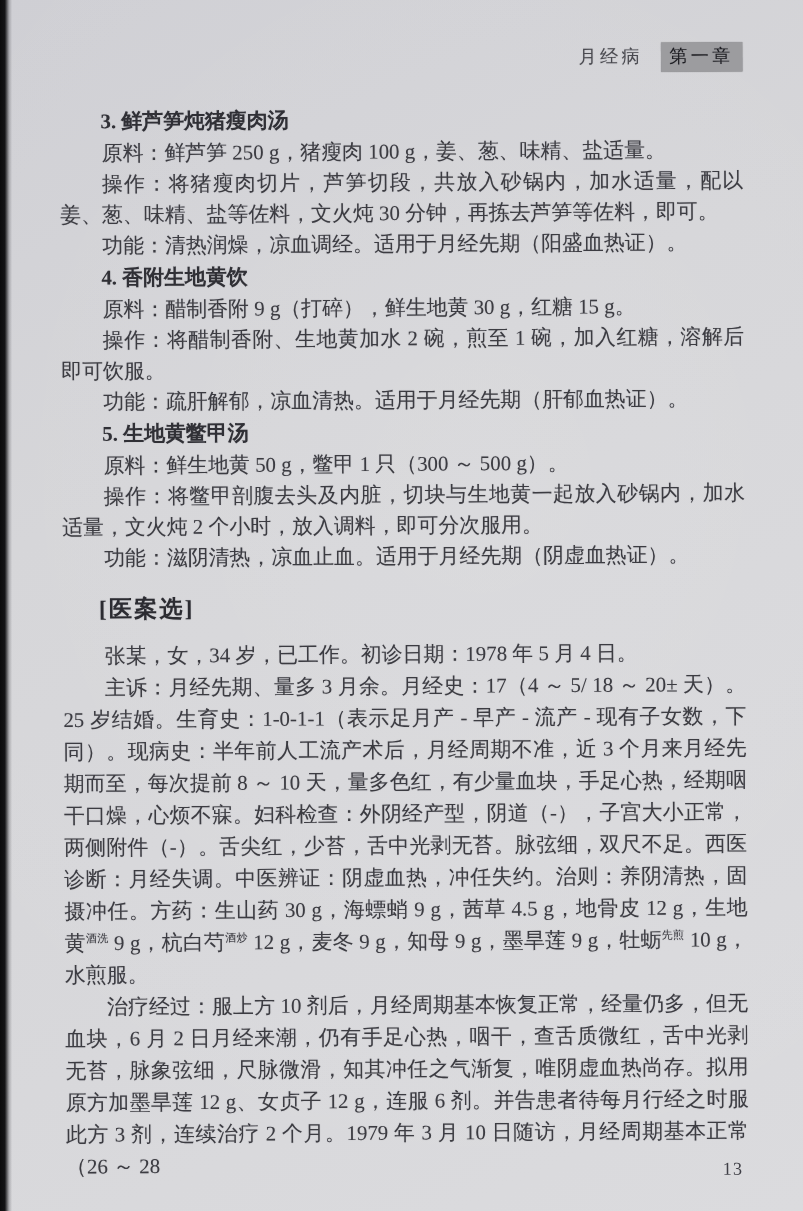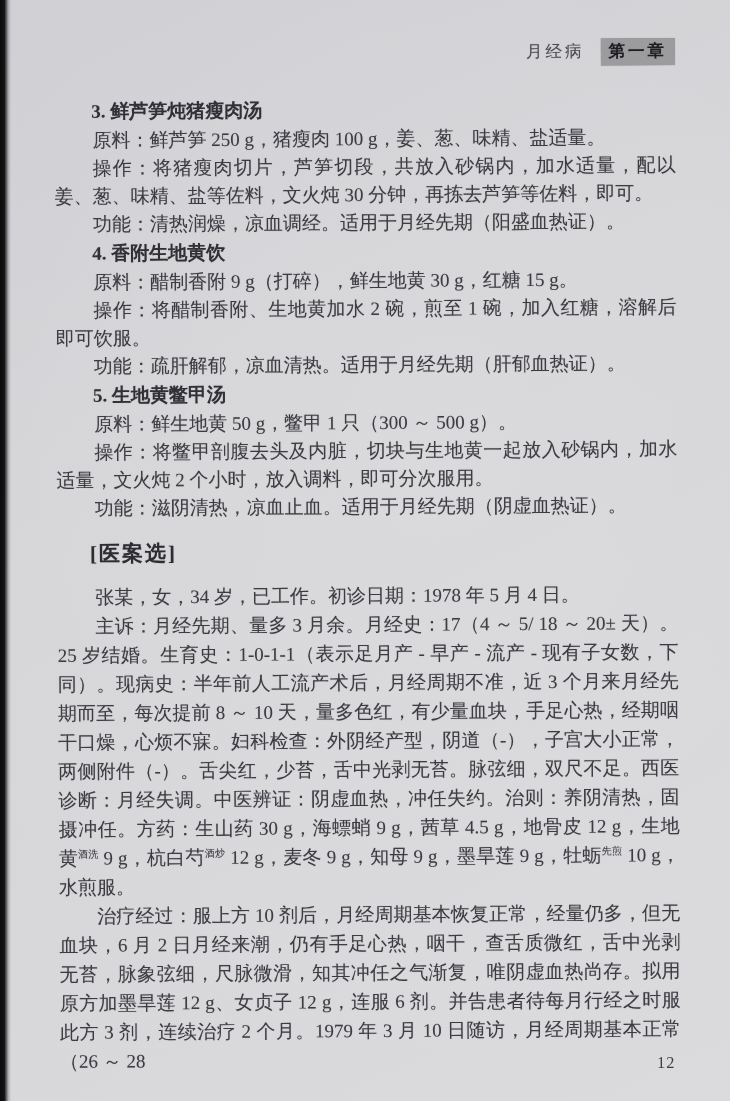--- a/index.html
+++ b/index.html
@@ -24,21 +24,21 @@
     transform:rotate(-0.35deg);transform-origin:50% 50%;
     color:#3c3c42;
     text-shadow:0 0 1px rgba(70,70,80,.30);
   }
   .running-header{
     text-align:right;font-size:16.5px;color:#4a4a50;
     letter-spacing:3px;margin-bottom:28px;line-height:24px;
   }
   .chapter-badge{
     display:inline-block;background:#9c9c9f;color:#1d1d22;
-    font-weight:700;padding:1px 8px 2px 8px;margin-left:16px;
+    font-weight:400;padding:1px 8px 2px 8px;margin-left:16px;
     letter-spacing:3px;box-shadow:0 0 1px rgba(0,0,0,.4);
   }
   .body-text{font-size:19px;line-height:28px;}
   .recipe-title{
     font-weight:700;color:#303036;padding-left:37px;line-height:30px;
   }
   .recipe-item{
     margin:0;text-indent:2em;text-align:justify;text-justify:inter-ideograph;
   }
   .case-heading{
@@ -91,14 +91,14 @@
     <div class="case-heading">[医案选]</div>
 
     <div>
       <p class="case-para">张某，女，34 岁，已工作。初诊日期：1978 年 5 月 4 日。</p>
       <p class="case-para"><span>主诉：月经先期、量多 3 月余。月经史：17（4 ～ 5/ 18 ～ 20± 天）。25 岁结婚。生育史：1-0-1-1（表示足月产 - 早产 - 流产 - 现有子女数，下同）。现病史：半年前人工流产术后，月经周期不准，近 3 个月来月经先期而至，每次提前 8 ～ 10 天，量多色红，有少量血块，手足心热，经期咽干口燥，心烦不寐。妇科检查：外阴经产型，阴道（-），子宫大小正常，两侧附件（-）。舌尖红，少苔，舌中光剥无苔。脉弦细，双尺不足。西医诊断：月经失调。中医辨证：阴虚血热，冲任失约。治则：养阴清热，固摄冲任。方药：生山药 30 g，海螵蛸 9 g，茜草 4.5 g，地骨皮 12 g，生地黄</span><span class="sup">酒洗</span><span> 9 g，杭白芍</span><span class="sup">酒炒</span><span> 12 g，麦冬 9 g，知母 9 g，墨旱莲 9 g，牡蛎</span><span class="sup">先煎</span><span> 10 g，水煎服。</span></p>
       <p class="case-para">治疗经过：服上方 10 剂后，月经周期基本恢复正常，经量仍多，但无血块，6 月 2 日月经来潮，仍有手足心热，咽干，查舌质微红，舌中光剥无苔，脉象弦细，尺脉微滑，知其冲任之气渐复，唯阴虚血热尚存。拟用原方加墨旱莲 12 g、女贞子 12 g，连服 6 剂。并告患者待每月行经之时服此方 3 剂，连续治疗 2 个月。1979 年 3 月 10 日随访，月经周期基本正常（26 ～ 28</p>
     </div>
 
   </div>
 
-  <div class="page-number">12</div>
+  <div class="page-number">13</div>
 </div>
 
 </body></html>

